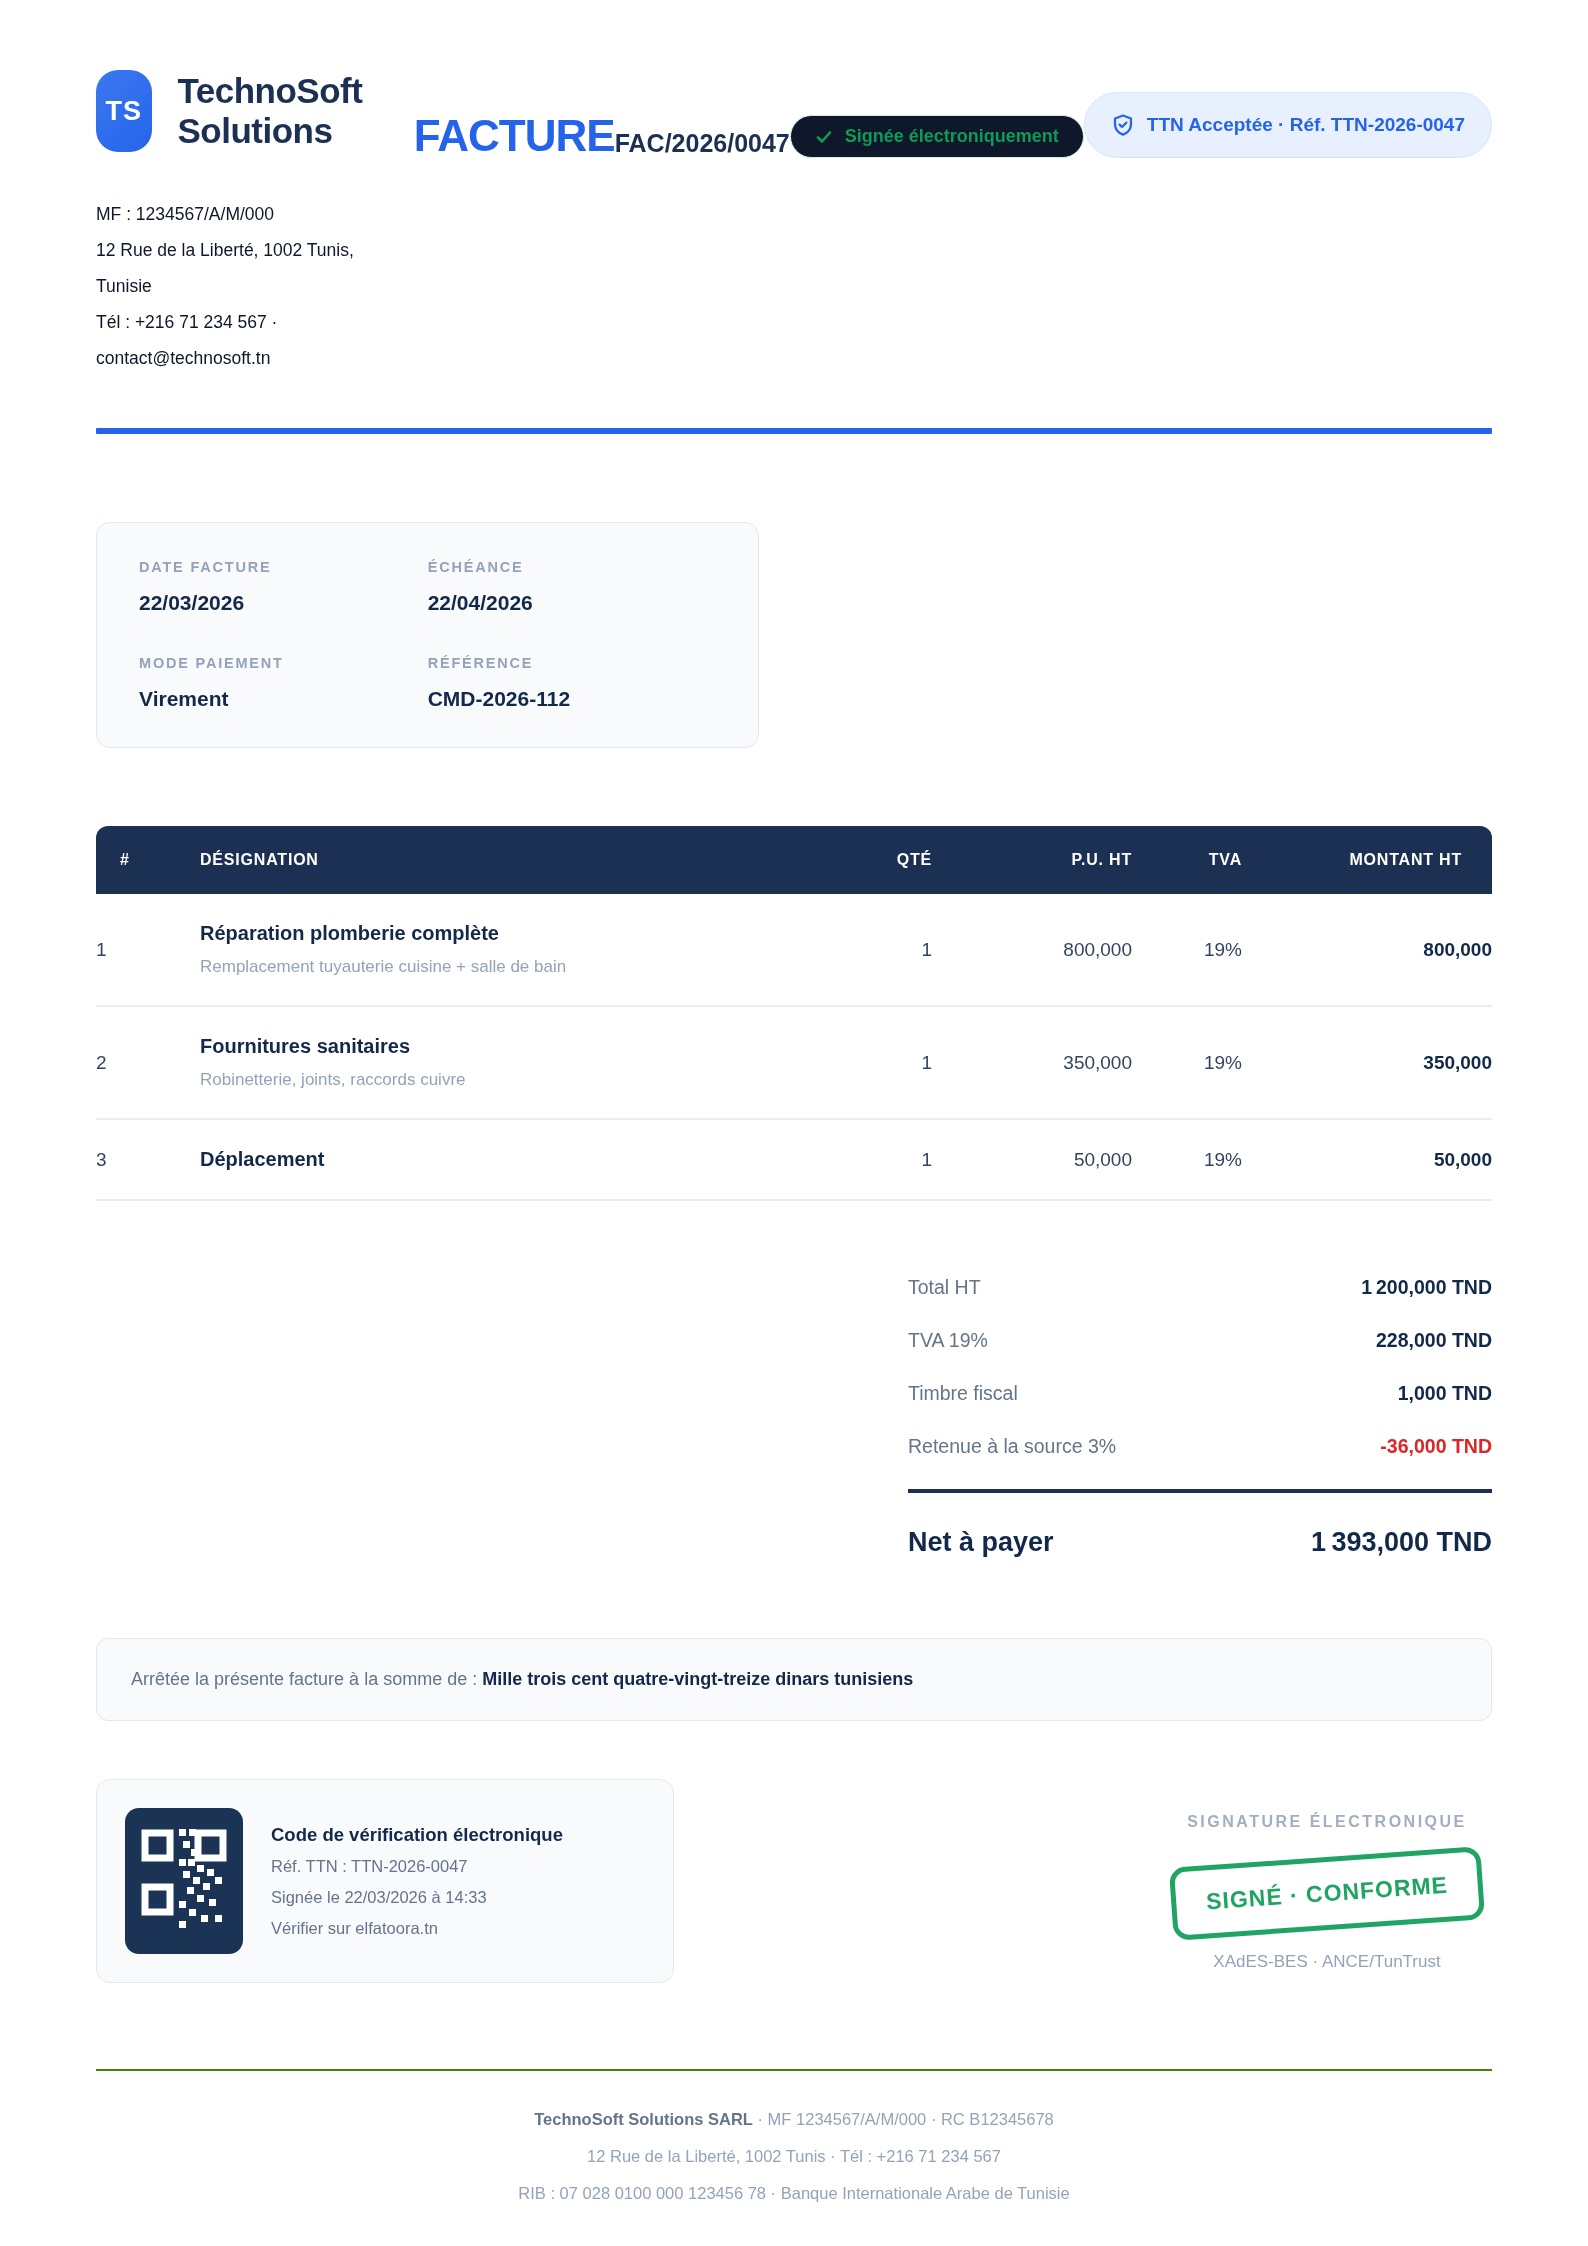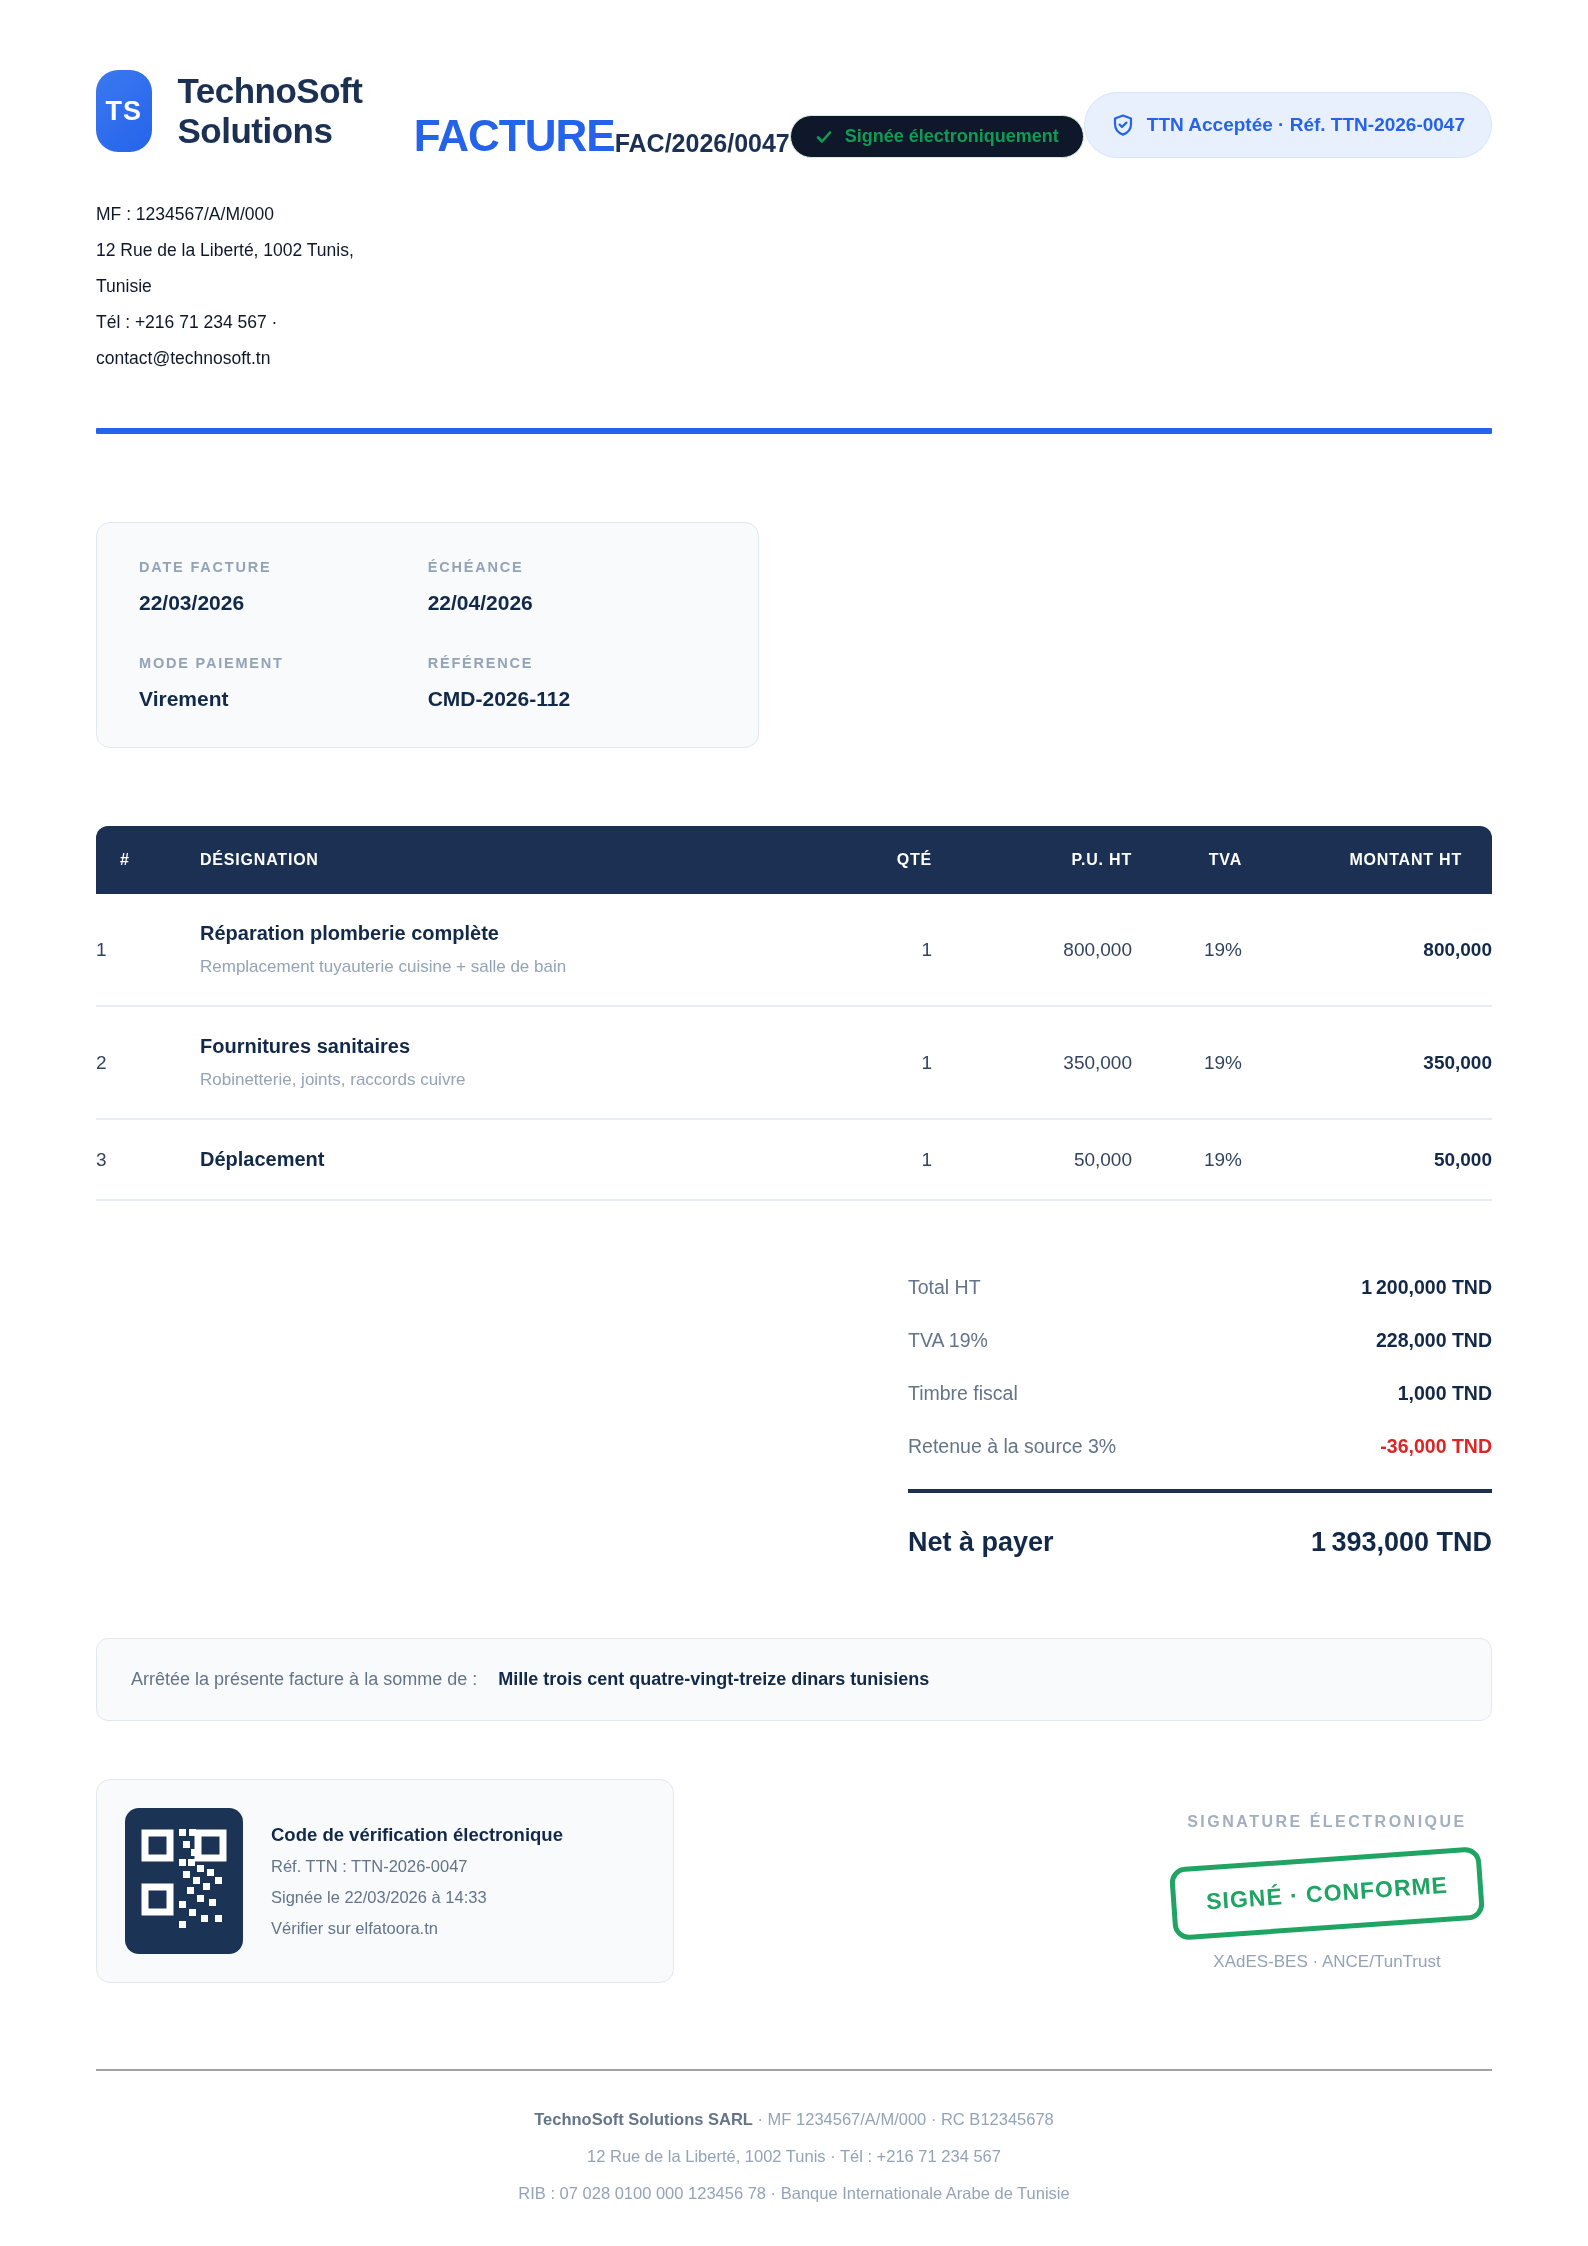--- a/index.html
+++ b/index.html
@@ -80,21 +80,21 @@
   .totals-divider { height:4px; background:#1b3052; margin-top:16px; }
   .net-row { display:flex; justify-content:space-between; align-items:center; padding-top:34px; }
   .net-label { font-size:27px; font-weight:bold; color:#13294a; }
   .net-value { font-size:27px; font-weight:bold; color:#13294a; }
 
   
   .words-strip {
     margin-top:80px; background:#f8fafc; border:1px solid #e2e8f0; border-radius:12px;
     padding:30px 34px; font-size:18px; color:#64748b;
   }
-  .words-strip b { color:#13294a;margin-left:16px; }
+  .words-strip b { color:#13294a; }
 
   
   .verify-row { margin-top:58px; display:flex; justify-content:space-between; align-items:flex-start; }
   .qr-card {
     width:578px; background:#f8fafc; border:1px solid #e2e8f0; border-radius:14px;
     padding:28px; display:flex; gap:28px; align-items:center;
   }
   .qr-box {
     width:118px; height:146px; background:#1b3355; border-radius:14px;
     display:flex; align-items:center; justify-content:center; flex-shrink:0;
@@ -106,21 +106,21 @@
   .stamp {
     margin-top:26px; transform:rotate(-4deg);
     border:5px solid #1fa463; border-radius:16px; color:#1fa463;
     font-size:23px; font-weight:bold; letter-spacing:1px;
     padding:18px 30px; white-space:nowrap;
   }
   .sig-standards { margin-top:22px; font-size:17px; color:#94a3b8; }
 
   
   .footer {
-    margin-top:86px; border-top:2px solid #a3a3a3; padding-top:30px;
+    margin-top:86px; border-top:2px solid #4d7c0f; padding-top:30px;
     text-align:center; font-size:16.5px; color:#94a3b8; line-height:37px;
   }
   .footer b { color:#64748b; }
 
   .icon-check svg, .icon-shield svg { display:block; }
 </style>
 </head>
 <body>
 
 <div class="page">

